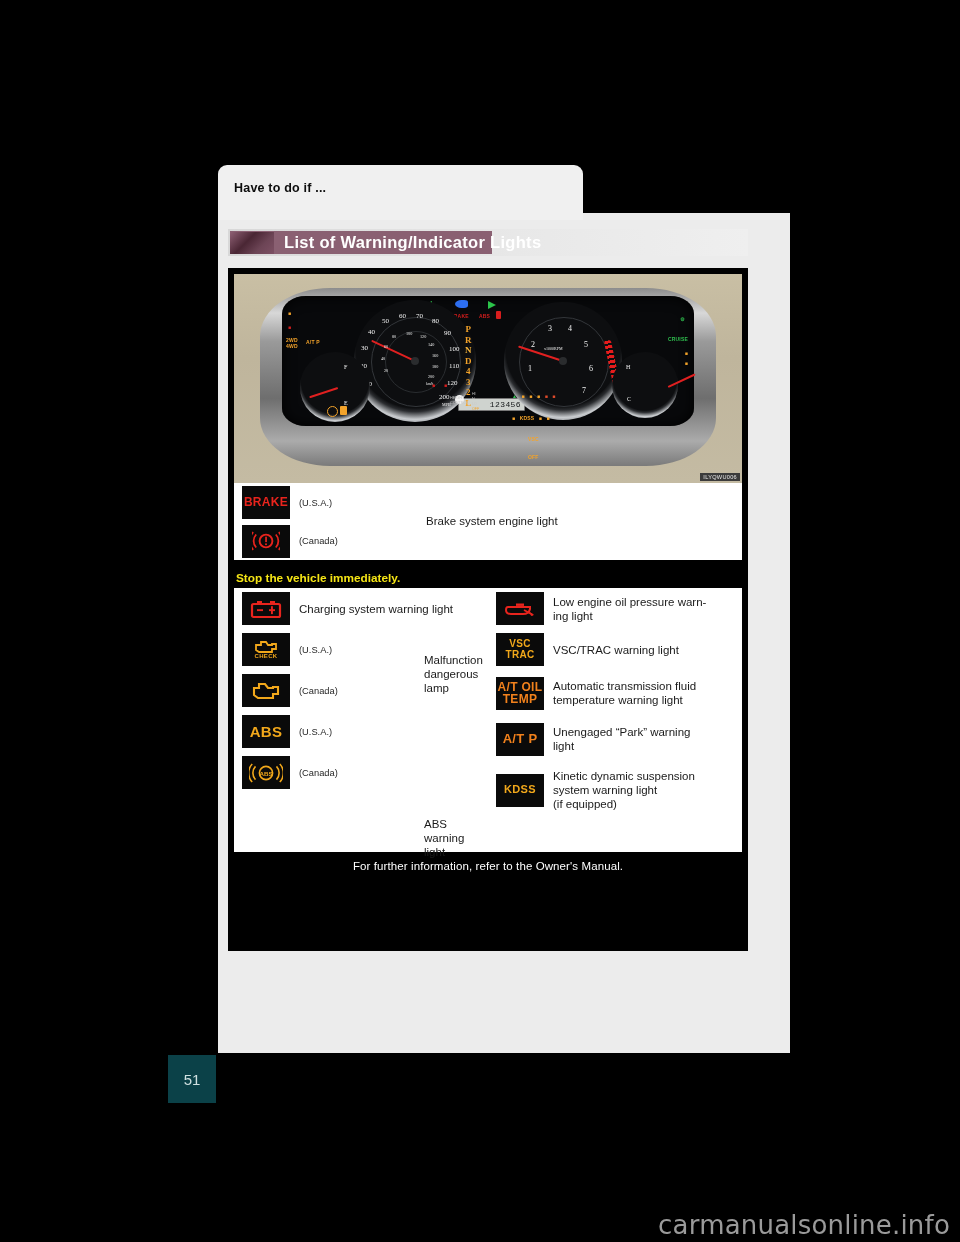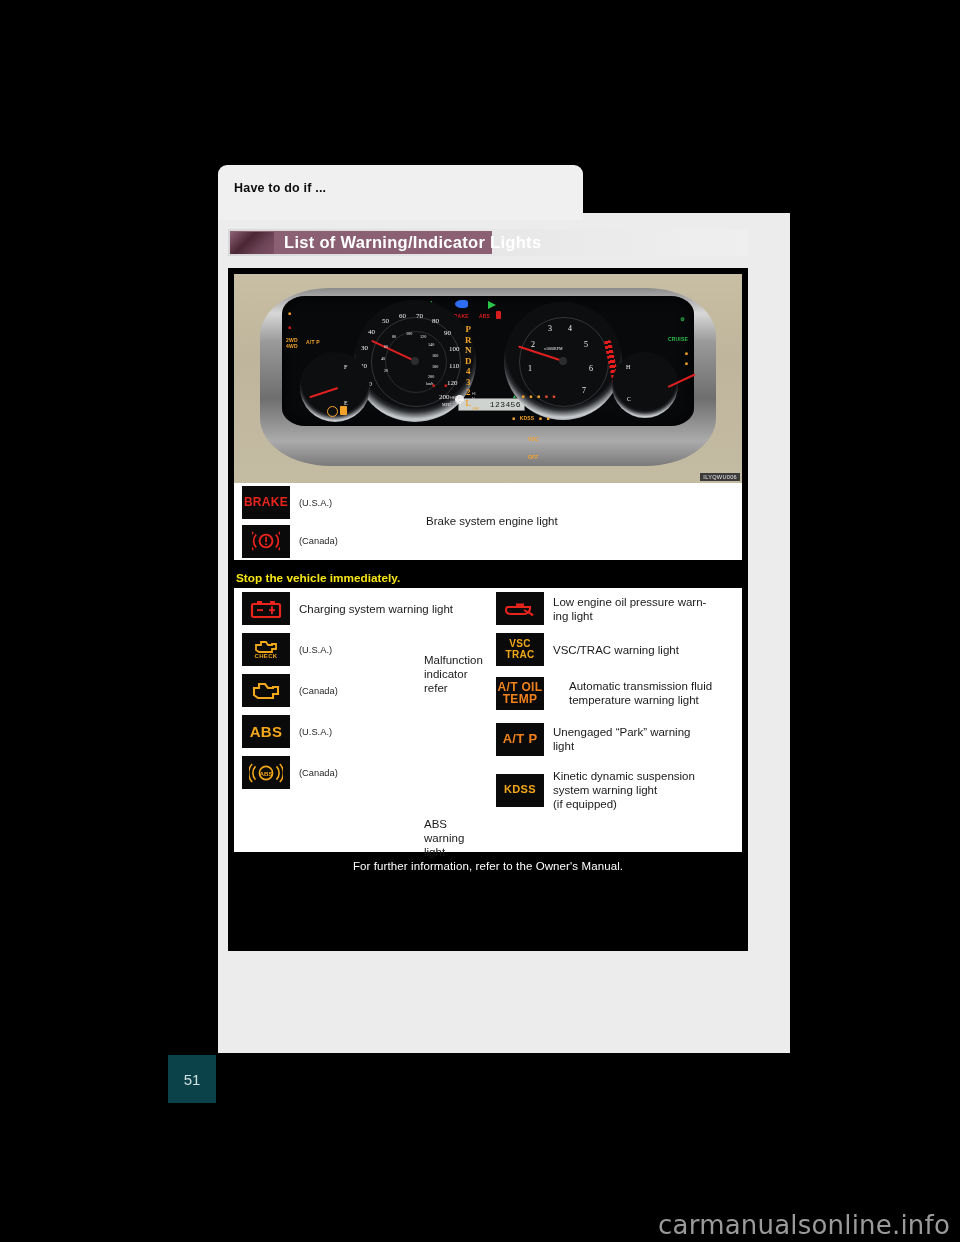--- a/index.html
+++ b/index.html
@@ -376,21 +376,21 @@
         </div>
         <div class="row" style="height:41px;">
           <div class="tile">
             <svg width="30" height="18" viewBox="0 0 30 18" aria-hidden="true">
               <path d="M3 6 L3 13 L7 16 L22 16 L22 12 L27 12 L27 5 L22 5 L22 6 L17 6 L14 2 L8 2 L8 6 Z" fill="none" stroke="#f2a81b" stroke-width="2.1"></path>
             </svg>
           </div>
           <div class="region">(Canada)</div>
         </div>
         <div class="spanlabel" style="position:absolute;left:190px;top:24px;white-space:pre-line;">Malfunction
-indicator refer</div>
+dangerous lamp</div>
 
 
         <div class="row" style="height:41px;">
           <div class="tile">
             <span class="tile-txt t-amber" style="font-size:15px;">ABS</span>
           </div>
           <div class="region">(U.S.A.)</div>
         </div>
         <div class="row" style="height:41px;">
           <div class="tile">
@@ -414,21 +414,21 @@
             <span class="tile-txt t-amber" style="font-size:10px;white-space:pre-line;">VSC
 TRAC</span>
           </div>
           <div class="desc">VSC/TRAC warning light</div>
         </div>
         <div class="row" style="height:46px;">
           <div class="tile">
             <span class="tile-txt t-orange" style="font-size:12px;white-space:pre-line;">A/T OIL
 TEMP</span>
           </div>
-          <div class="desc" style="white-space:pre-line;margin-left:16px;">Automatic transmission fluid
+          <div class="desc" style="white-space:pre-line;">Automatic transmission fluid
 temperature warning light</div>
         </div>
         <div class="row" style="height:46px;">
           <div class="tile">
             <span class="tile-txt t-orange" style="font-size:13px;">A/T P</span>
           </div>
           <div class="desc" style="white-space:pre-line;">Unengaged “Park” warning
 light</div>
         </div>
         <div class="row" style="height:56px;">

